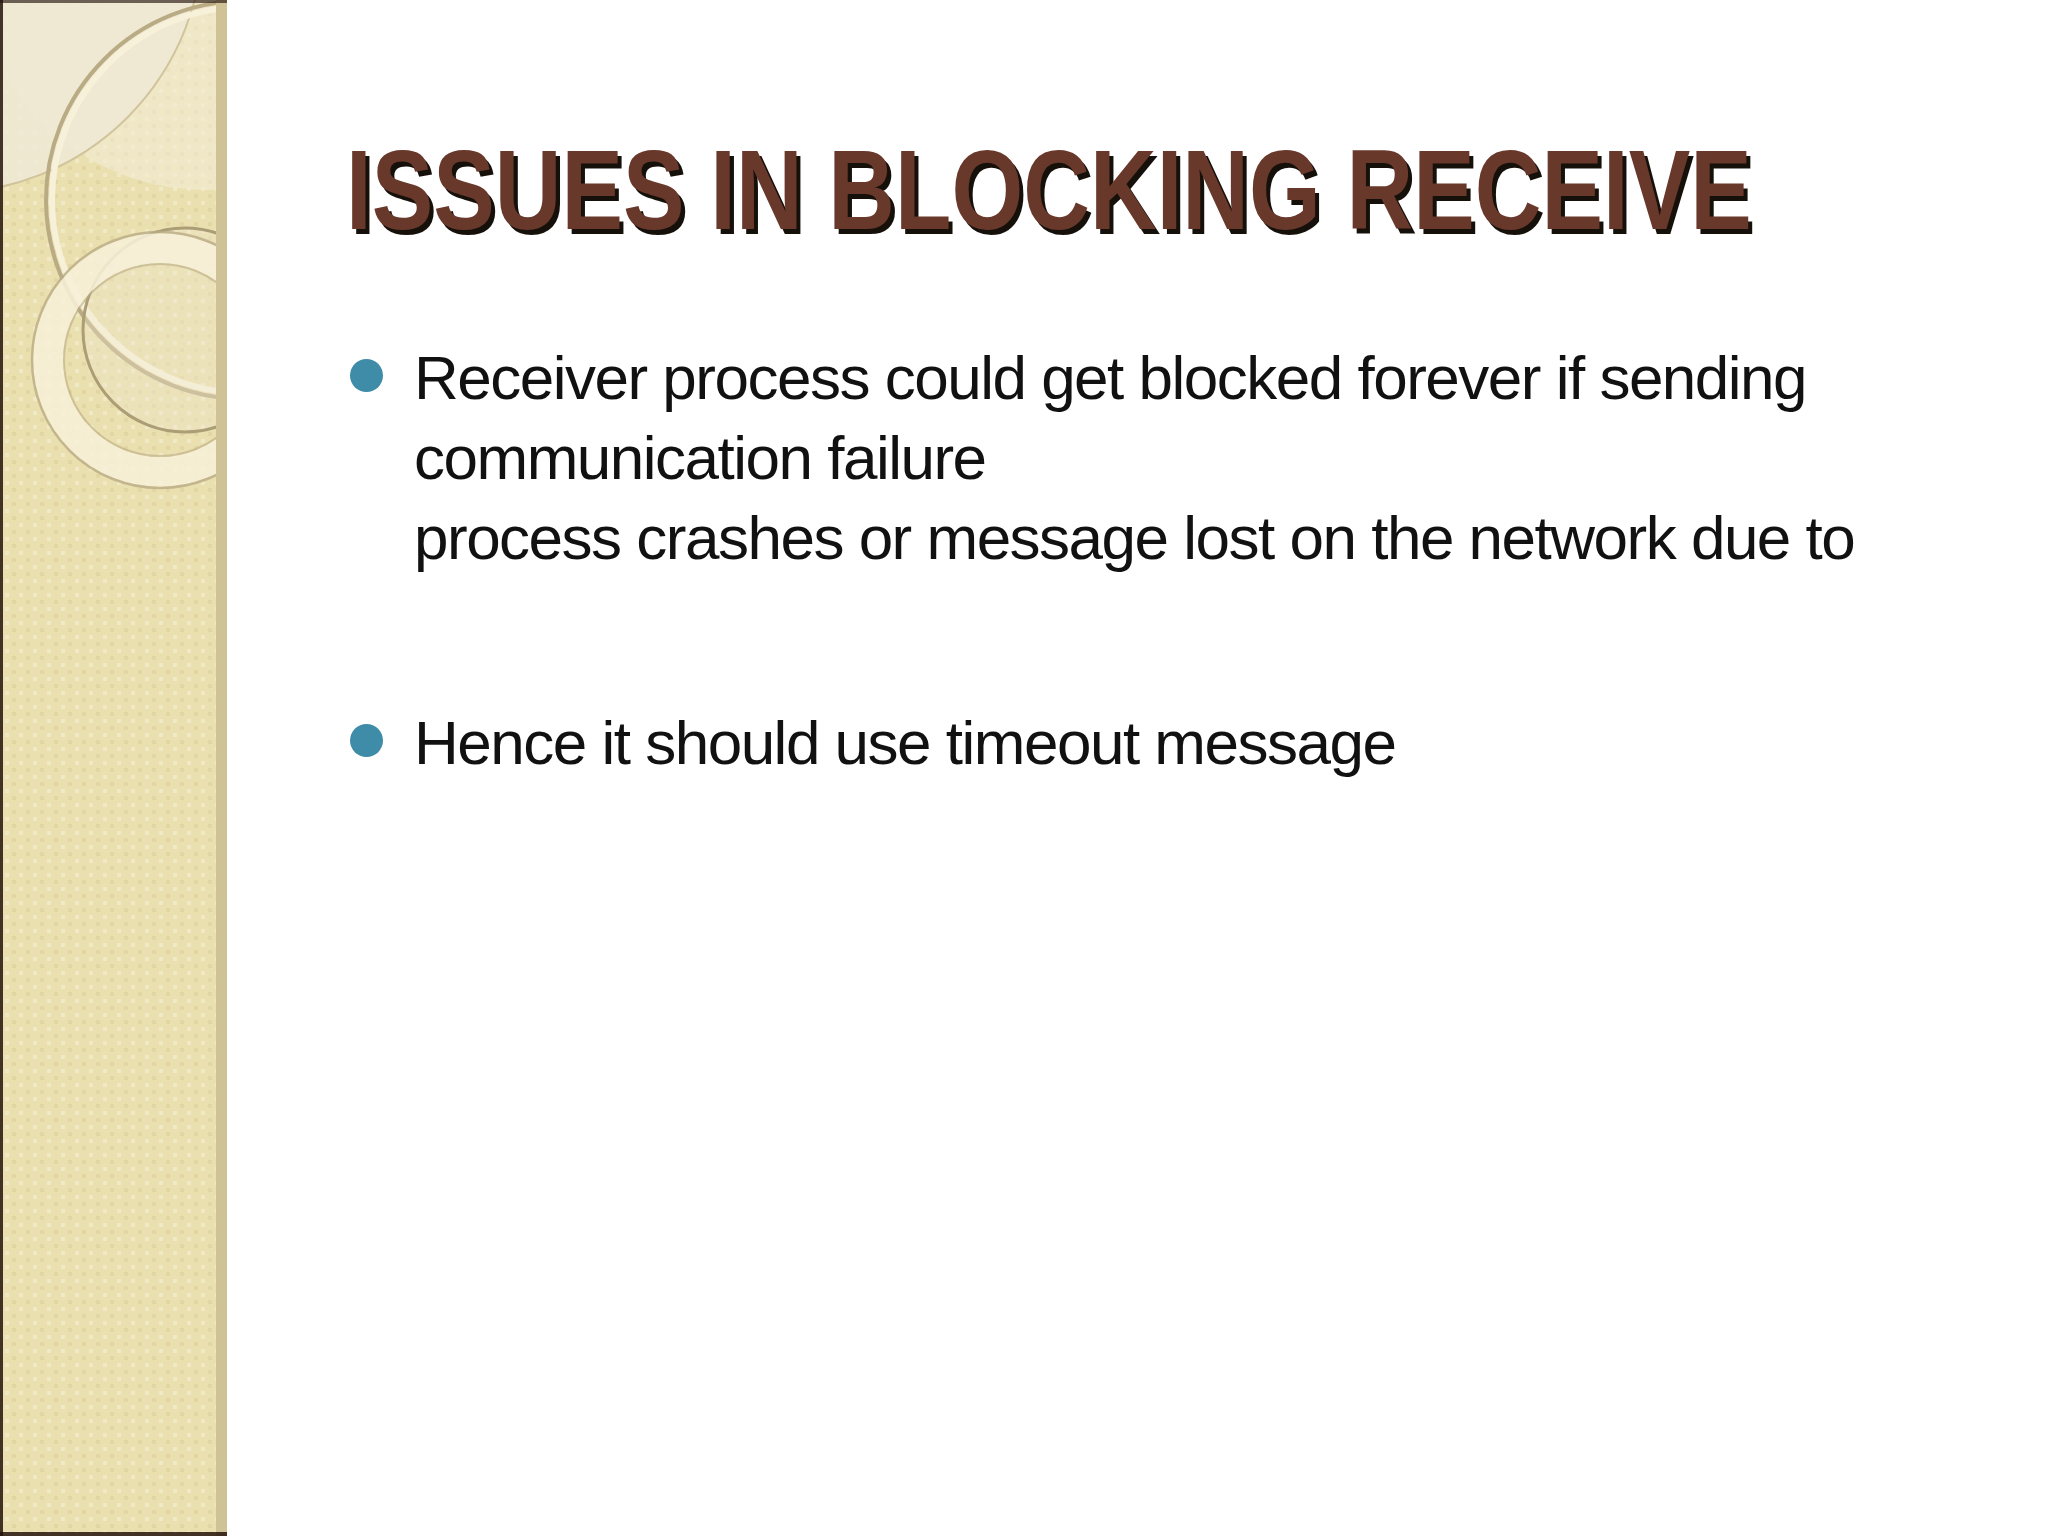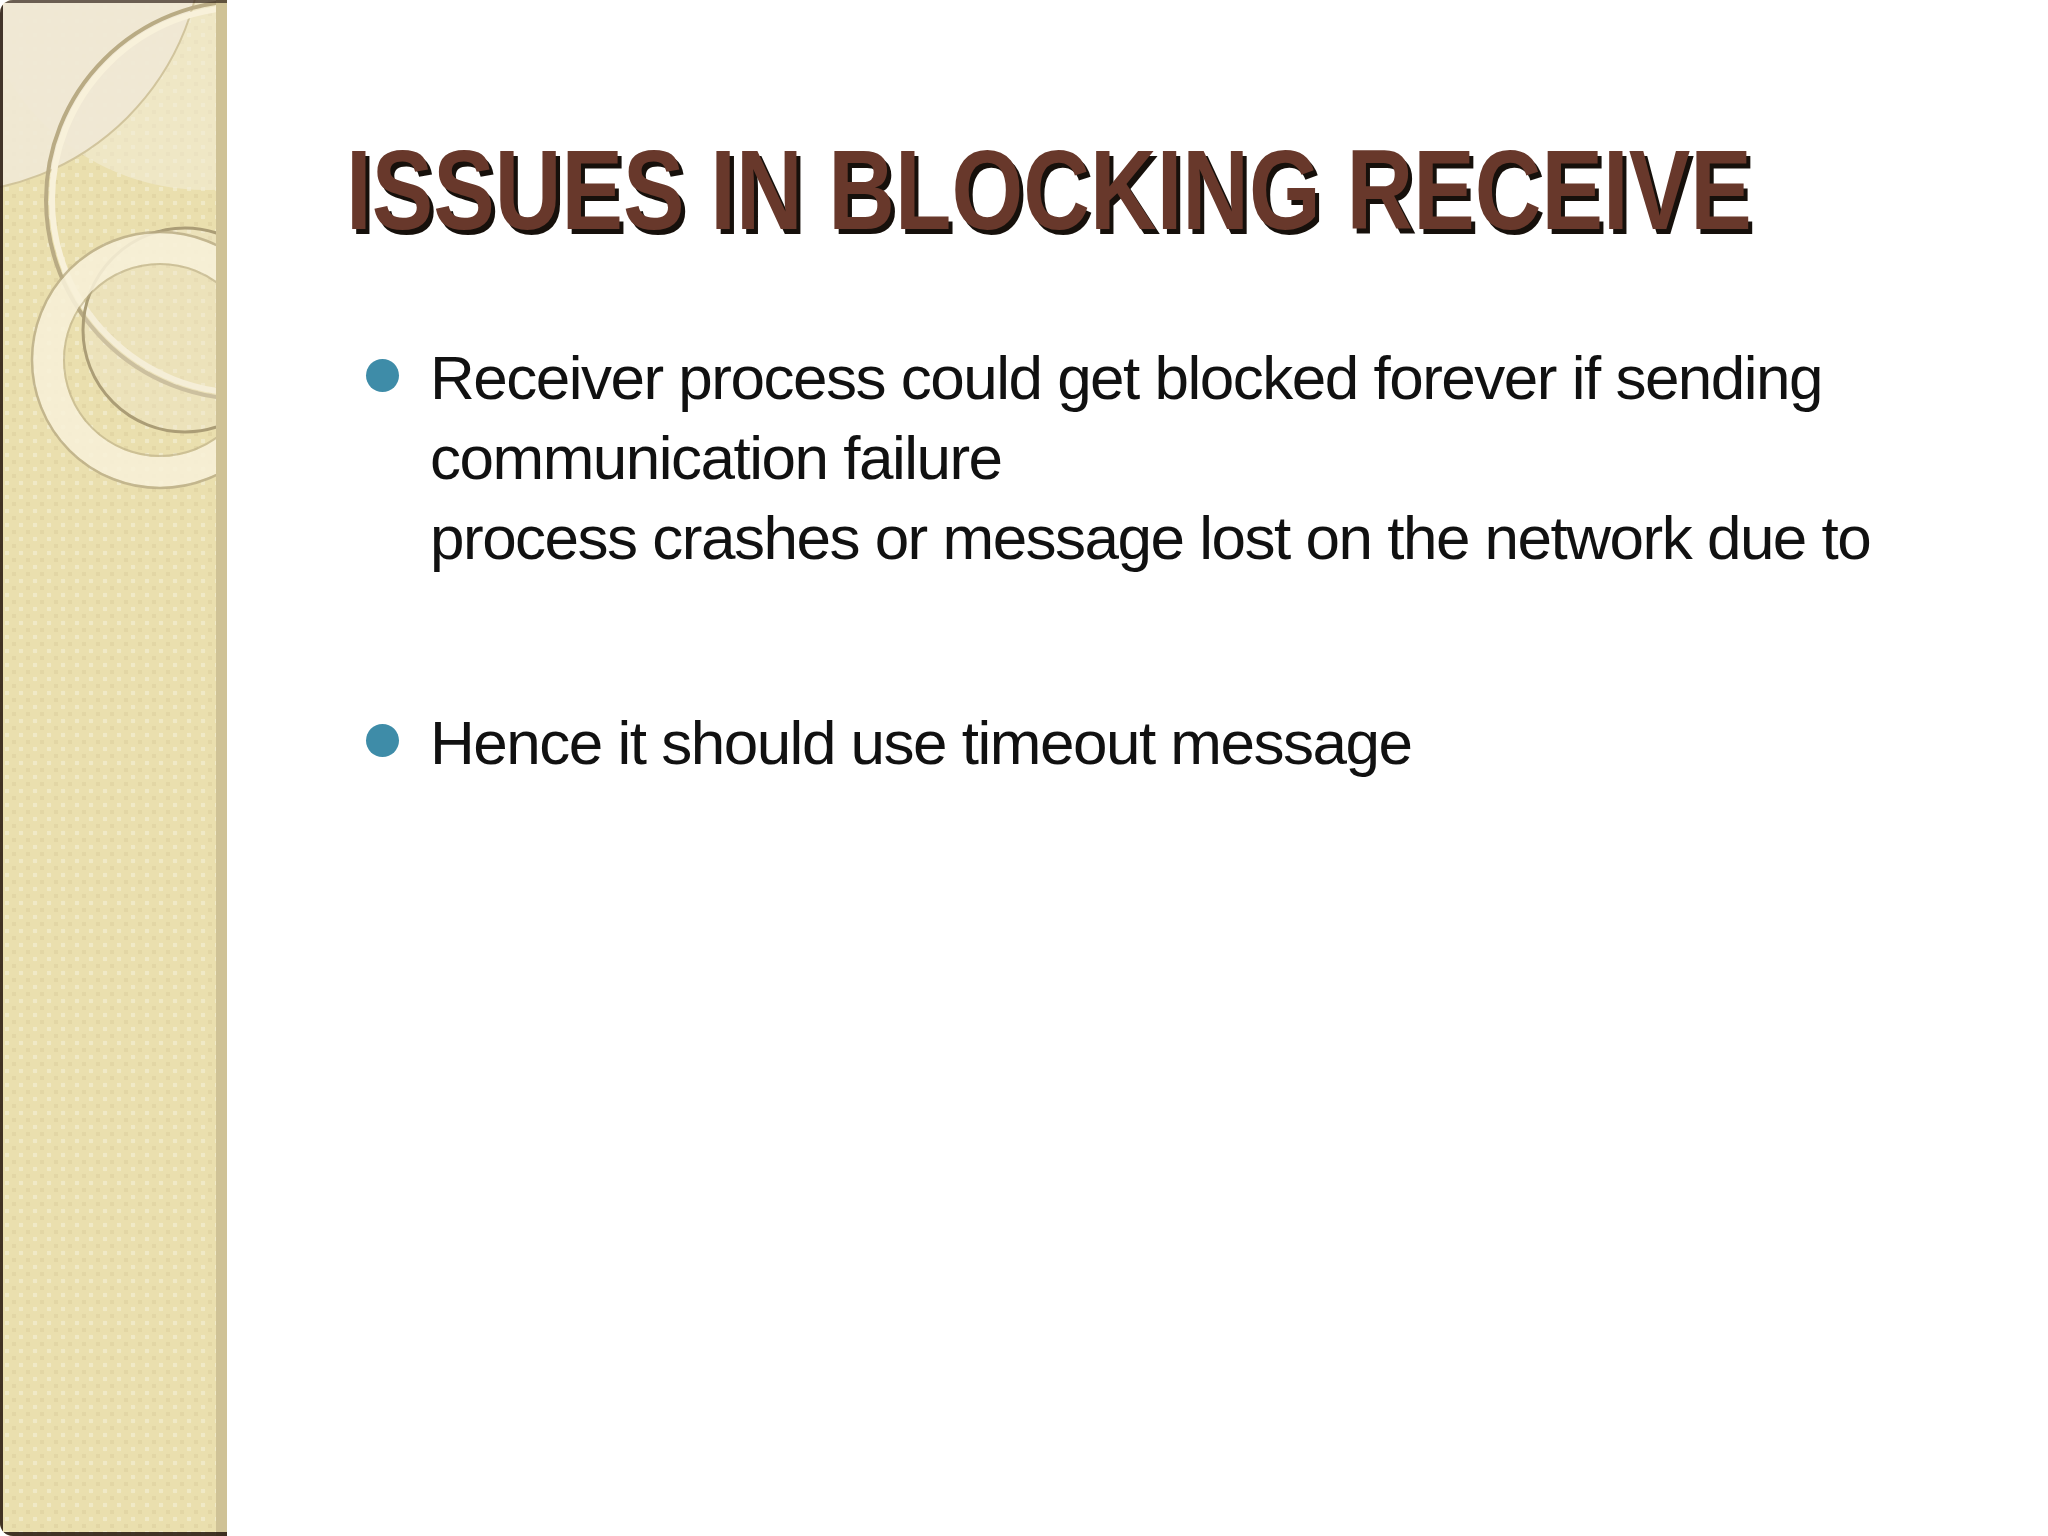--- a/index.html
+++ b/index.html
@@ -11,21 +11,20 @@
     overflow: hidden;
     font-family: "Liberation Sans", sans-serif;
   }
 
   .slide {
     position: relative;
     width: 2048px;
     height: 1536px;
     background: #ffffff;
     overflow: hidden;
-    border-radius: 13px;
   }
 
   
   .sidebar {
     position: absolute;
     left: 0;
     top: 0;
     width: 227px;
     height: 1536px;
     overflow: hidden;
@@ -88,21 +87,21 @@
     white-space: nowrap;
     color: var(--title, #68382b);
     text-shadow: 5px 5px 0 var(--title-shadow, #16100b);
     transform: scaleX(0.81);
     transform-origin: left top;
   }
 
   
   .bullet-item {
     position: absolute;
-    left: 366px;
+    left: 350px;
     display: flex;
     align-items: flex-start;
   }
   .bullet-item.item-1 { top: 338px; width: 1640px; }
   .bullet-item.item-2 { top: 703px; width: 1640px; }
 
   .bullet-dot {
     flex: 0 0 auto;
     width: 33px;
     height: 33px;

